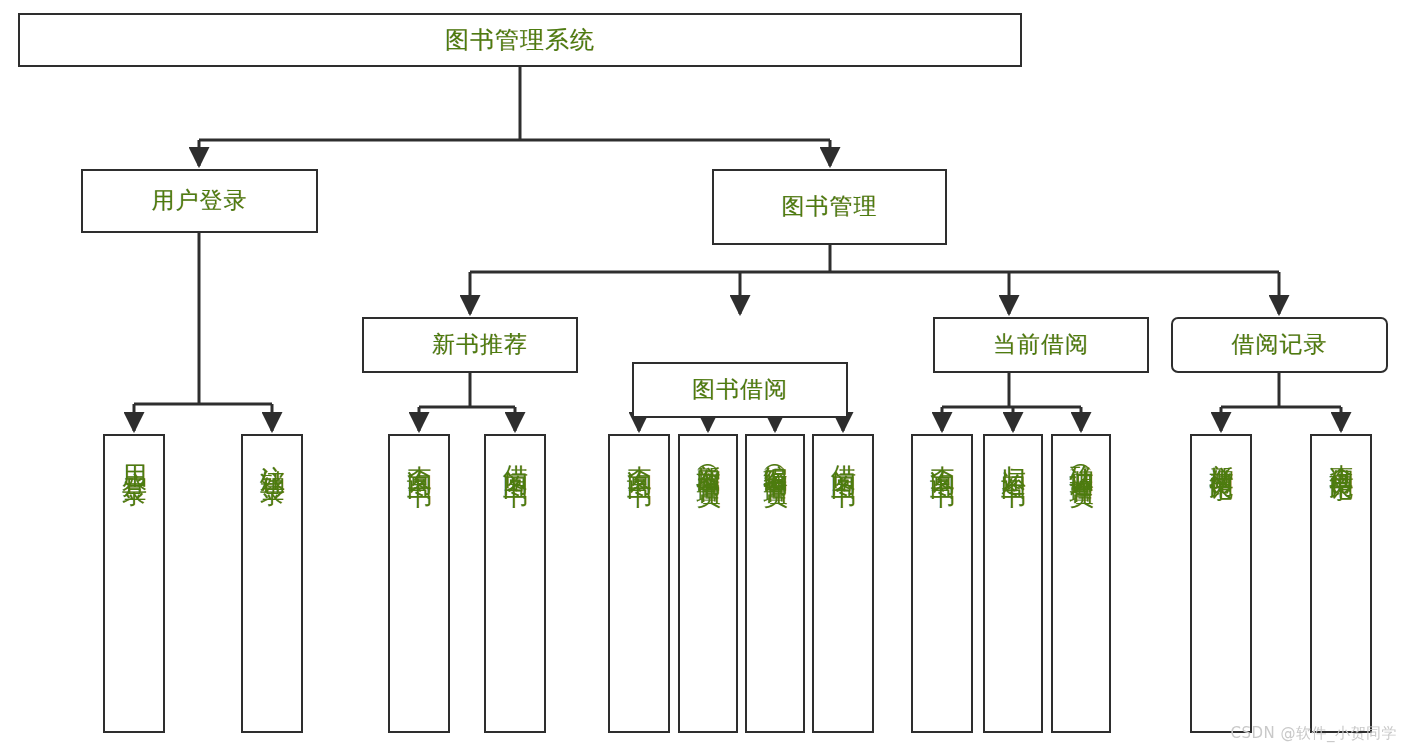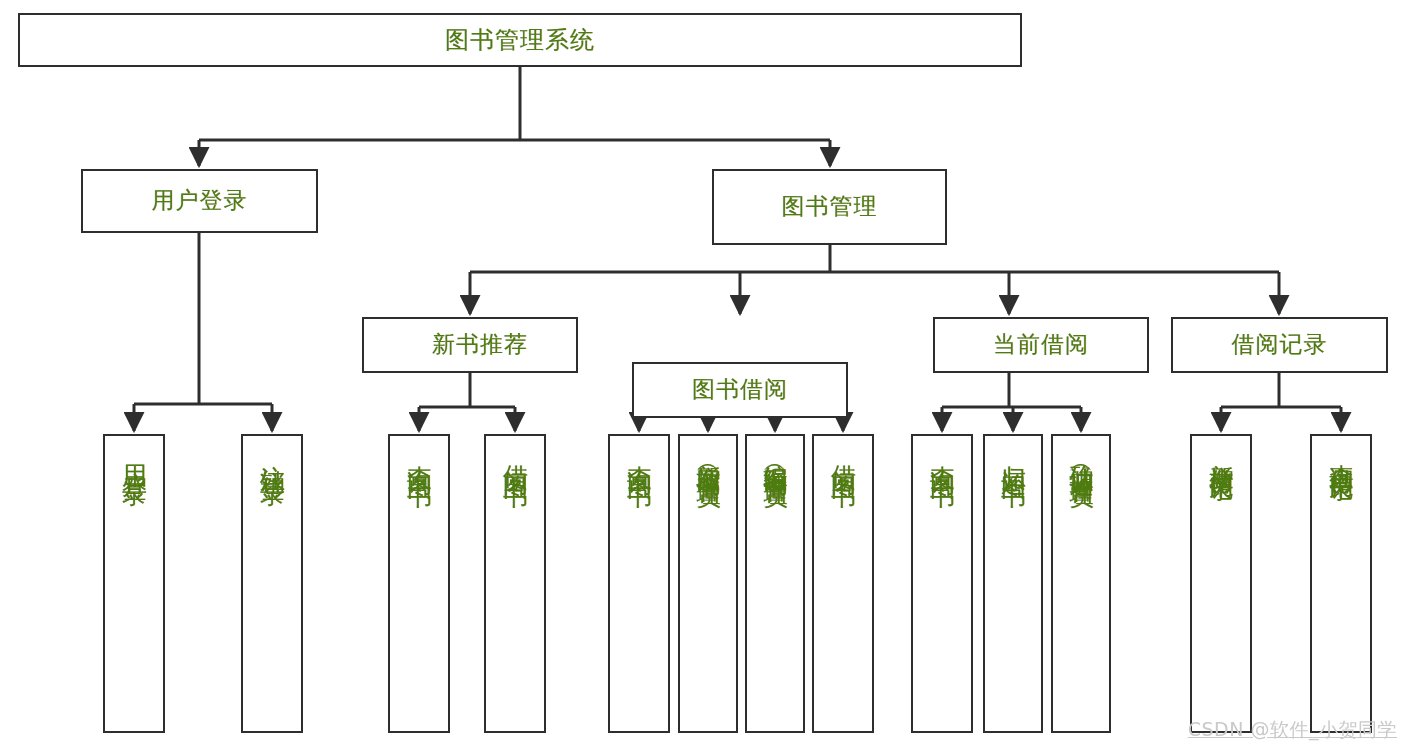--- a/index.html
+++ b/index.html
@@ -46,26 +46,25 @@
     letter-spacing:6px;
     white-space:nowrap;
   }
   .node.v.tight .lbl{font-size:24px;letter-spacing:3px;}
 
   
   #watermark{
     position:absolute;
     right:8px;
     bottom:4px;
-    font-size:19px;
+    font-size:15px;
     color:#c9c9c9;
     letter-spacing:0.5px;
     white-space:nowrap;
     font-family:"DejaVu Sans","Liberation Sans",sans-serif;
-    text-decoration:underline;
   }
 </style>
 </head>
 <body>
 
 <div id="canvas">
 
   <svg id="wires" viewBox="0 0 1405 747" xmlns="http://www.w3.org/2000/svg">
     <defs>
       <marker id="arr" viewBox="0 0 10 10" refX="9" refY="5" markerWidth="7" markerHeight="7" orient="auto-start-reverse">
@@ -129,21 +128,21 @@
 
   <div class="node h" style="left:362px;top:317px;width:216px;height:56px;padding-left:20px;">
     <span class="lbl">新书推荐</span>
   </div>
   <div class="node h" style="left:632px;top:317px;width:216px;height:56px;margin-top:45px;">
     <span class="lbl">图书借阅</span>
   </div>
   <div class="node h" style="left:901px;top:317px;width:216px;height:56px;margin-left:32px;">
     <span class="lbl">当前借阅</span>
   </div>
-  <div class="node h" style="left:1171px;top:317px;width:217px;height:56px;">
+  <div class="node h" style="left:1171px;top:317px;width:217px;height:56px;border-radius:7px;">
     <span class="lbl">借阅记录</span>
   </div>
 
   <div class="node v" style="left:103px;top:434px;width:62px;height:299px;">
     <span class="lbl">用户登录</span>
   </div>
   <div class="node v" style="left:241px;top:434px;width:62px;height:299px;">
     <span class="lbl">注销登录</span>
   </div>
 

